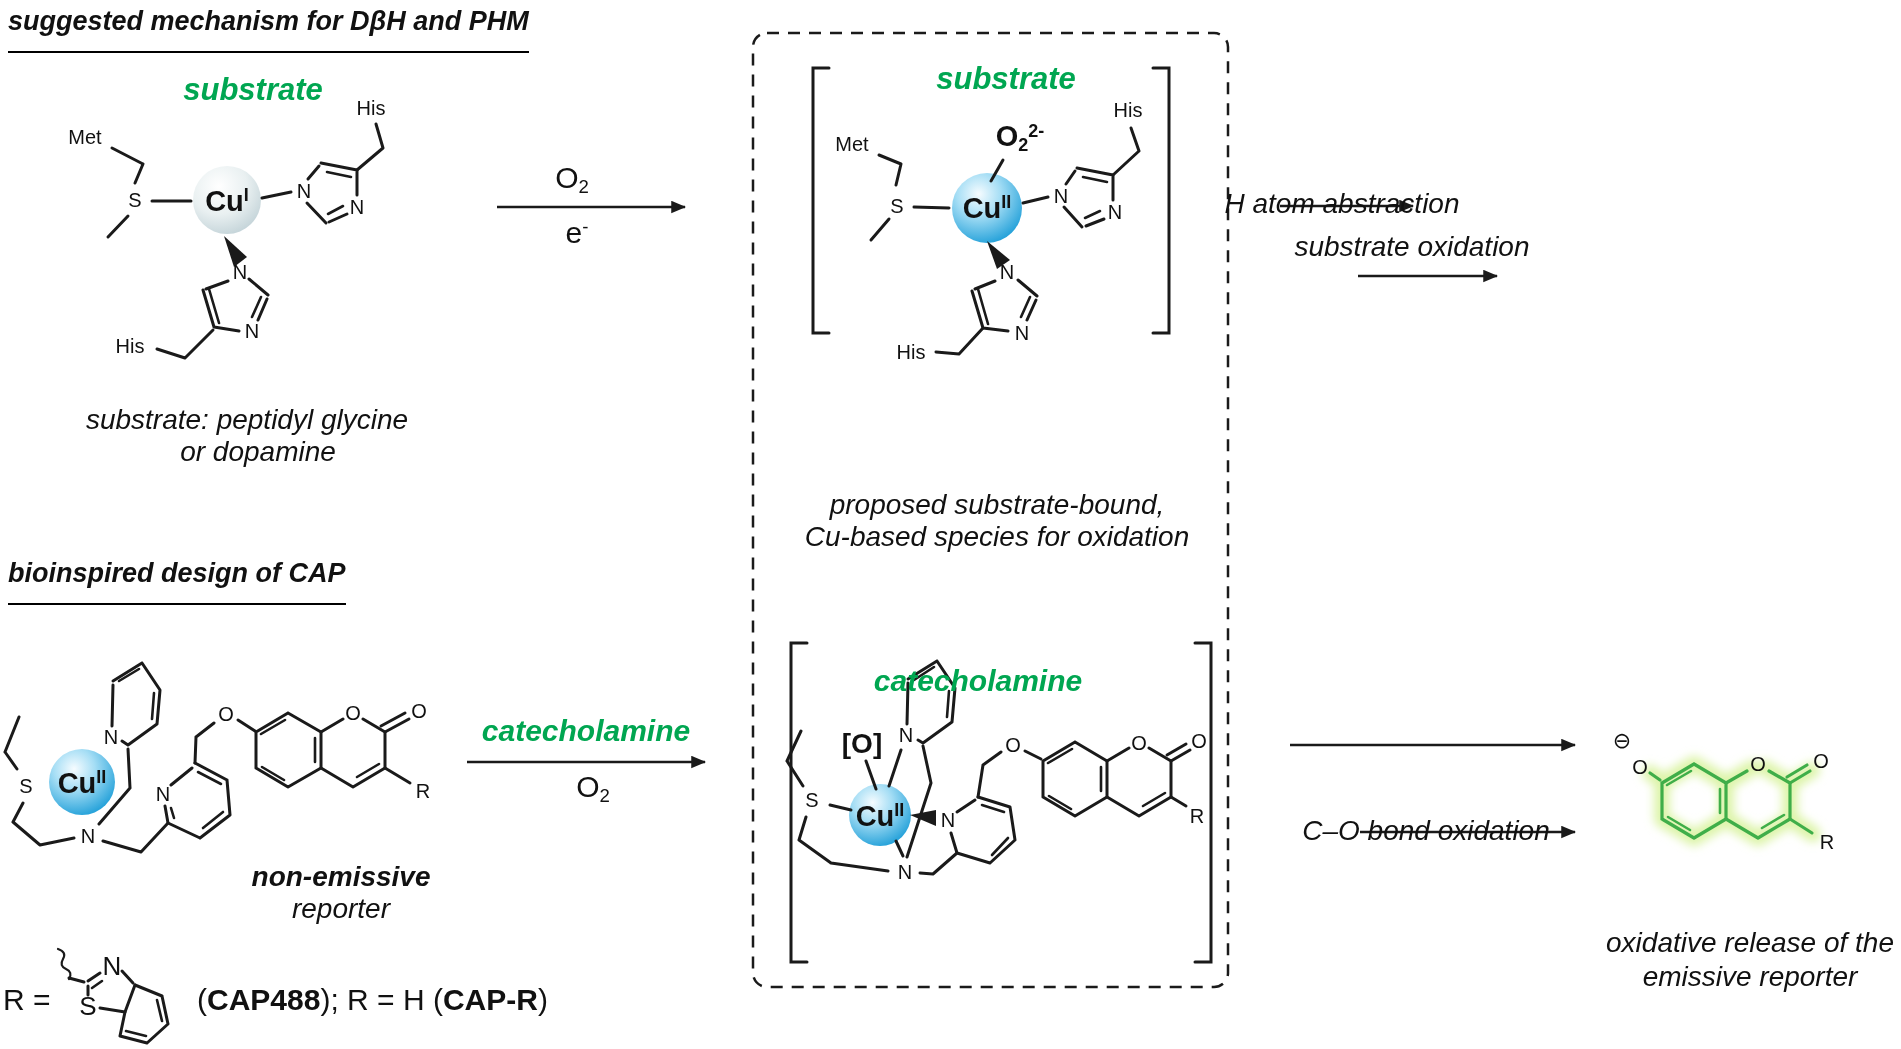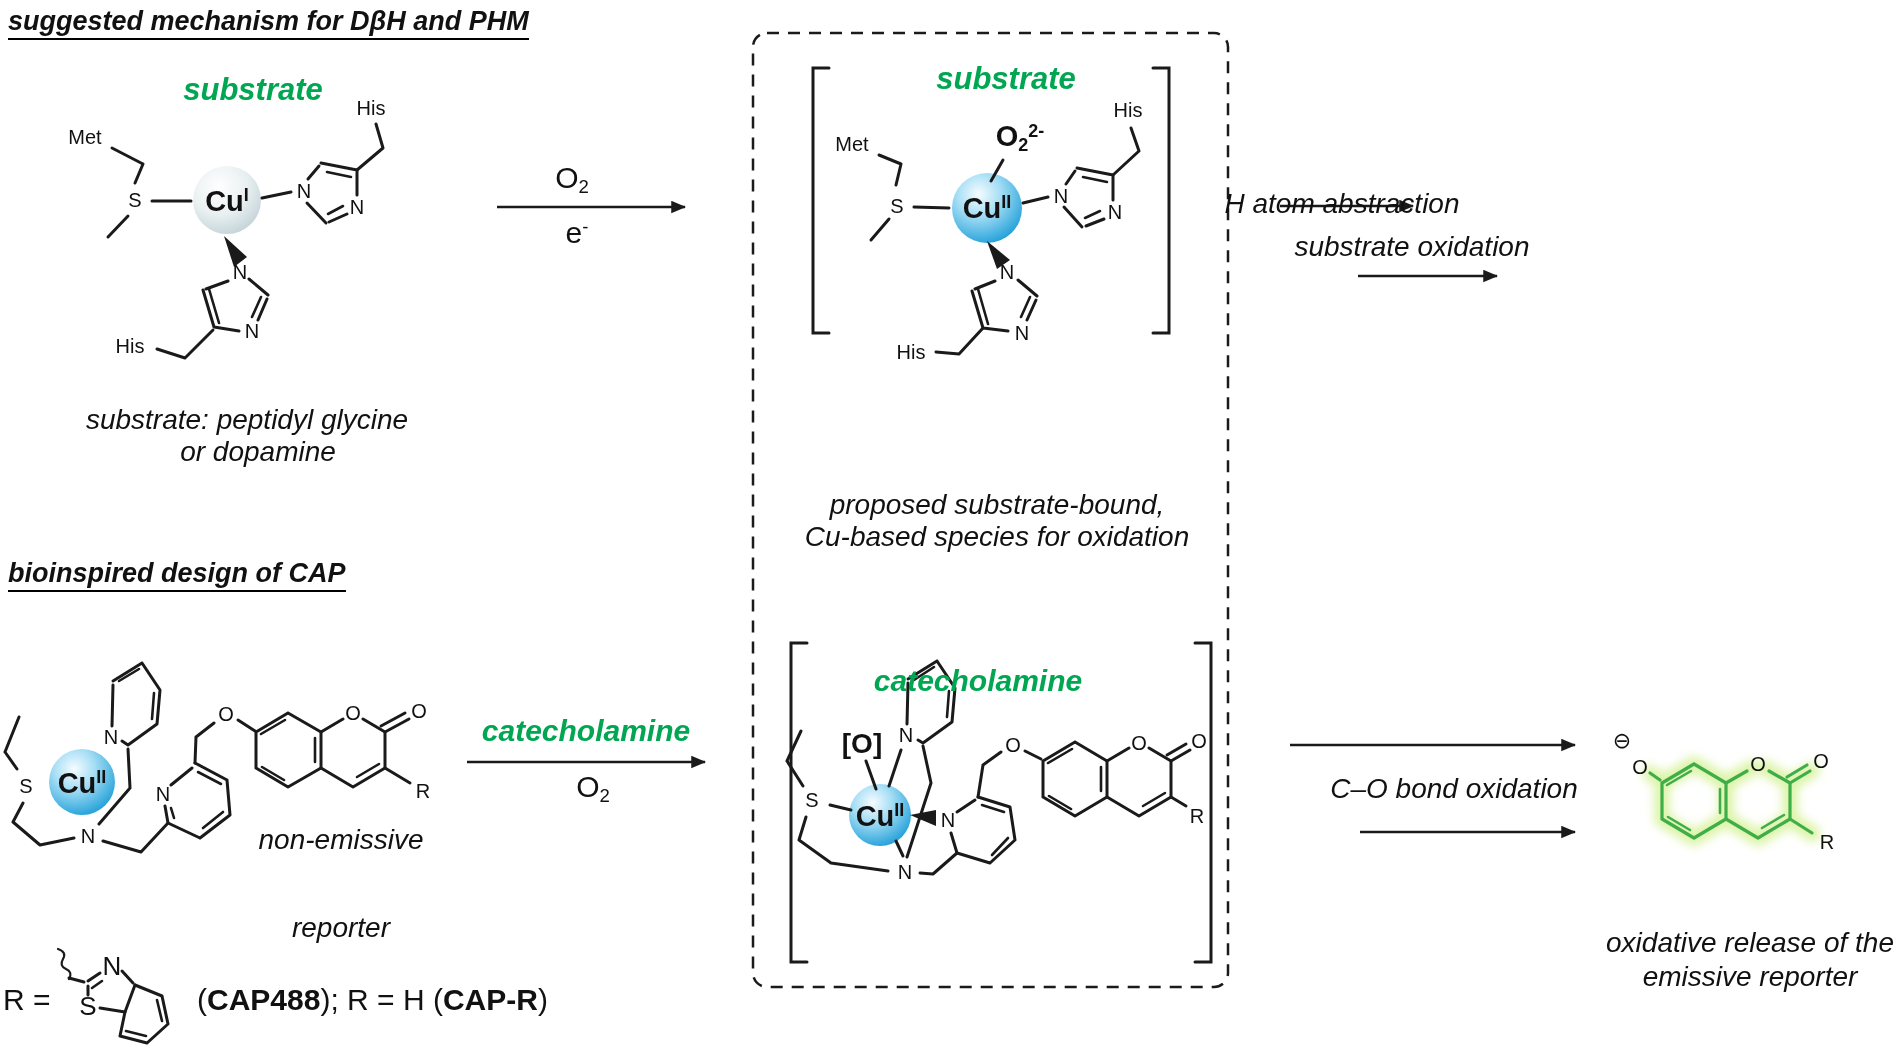--- a/index.html
+++ b/index.html
@@ -6,21 +6,21 @@
   html,body { background:#fff; }
   .fig { position:relative; width:1901px; height:1049px; background:#fff;
          font-family:"Liberation Sans", sans-serif; color:#111; overflow:hidden; }
   svg.art { position:absolute; left:0; top:0; }
 
   .lbl { position:absolute; transform:translate(-50%,-50%); white-space:nowrap; line-height:1; }
   .la  { transform:none; }
   .atom { font-size:20px; }
   .sm   { font-size:26px; }
   .cu   { font-size:29px; font-weight:700; }
-  .hdr  { font-size:27px; font-weight:700; font-style:italic; border-bottom:2.5px solid #000; padding-bottom:3px;text-align:center; }
+  .hdr  { font-size:27px; font-weight:700; font-style:italic; border-bottom:2.5px solid #000; padding-bottom:16px;text-align:center; }
   .gl   { font-size:31px; font-weight:700; font-style:italic; color:#00a651; }
   .cap  { font-size:28px; font-style:italic; text-align:center; }
   .oxo  { font-size:28px; font-weight:700; }
   .big  { font-size:33px; }
   .circ { font-size:22px; font-family:"DejaVu Sans", sans-serif; }
   sub { font-size:0.62em; vertical-align:-0.28em; }
   sup { font-size:0.62em; vertical-align:0.55em; }
 
   .b   { fill:none; stroke:#1a1a1a; stroke-width:3;   stroke-linecap:round; }
   .bi  { fill:none; stroke:#1a1a1a; stroke-width:2.6; stroke-linecap:round; }
@@ -202,39 +202,39 @@
 
 <span class="lbl atom" style="left:26px; top:786px;">S</span>
 <span class="lbl cu" style="left:82px; top:783px;"><span>Cu</span><sup>II</sup></span>
 <span class="lbl atom" style="left:88px; top:836px;">N</span>
 <span class="lbl atom" style="left:111px; top:737px;">N</span>
 <span class="lbl atom" style="left:163px; top:794px;">N</span>
 <span class="lbl atom" style="left:226px; top:714px;">O</span>
 <span class="lbl atom" style="left:353px; top:713px;">O</span>
 <span class="lbl atom" style="left:419px; top:711px;">O</span>
 <span class="lbl atom" style="left:423px; top:791px;">R</span>
-<span class="lbl cap" style="left:341px; top:840px;">non-emissive</span>
-<span class="lbl cap" style="left:341px; top:928px;text-align:center;">reporter</span>
+<span class="lbl cap" style="left:341px; top:877px;font-weight:bold;">non-emissive</span>
+<span class="lbl cap" style="left:341px; top:909px;text-align:center;">reporter</span>
 
 <span class="lbl gl" style="left:586px; top:731px; font-size:30px;">catecholamine</span>
 <span class="lbl atom" style="left:593px; top:789px; font-size:30px;"><span>O</span><sub>2</sub></span>
 
 <span class="lbl gl" style="left:978px; top:681px; font-size:30px;">catecholamine</span>
 <span class="lbl oxo" style="left:862px; top:744px;">[O]</span>
 <span class="lbl atom" style="left:812px; top:800px;">S</span>
 <span class="lbl cu" style="left:880px; top:816px;"><span>Cu</span><sup>II</sup></span>
 <span class="lbl atom" style="left:905px; top:872px;">N</span>
 <span class="lbl atom" style="left:906px; top:735px;">N</span>
 <span class="lbl atom" style="left:948px; top:820px;">N</span>
 <span class="lbl atom" style="left:1013px; top:745px;">O</span>
 <span class="lbl atom" style="left:1139px; top:743px;">O</span>
 <span class="lbl atom" style="left:1199px; top:741px;">O</span>
 <span class="lbl atom" style="left:1197px; top:816px;">R</span>
 
-<span class="lbl cap" style="left:1426px; top:789px;margin-left:28px;">C–O bond oxidation</span>
+<span class="lbl cap" style="left:1426px; top:831px;">C–O bond oxidation</span>
 <span class="lbl circ" style="left:1622px; top:741px;">⊖</span>
 <span class="lbl atom" style="left:1640px; top:767px;">O</span>
 <span class="lbl atom" style="left:1758px; top:764px;">O</span>
 <span class="lbl atom" style="left:1821px; top:761px;">O</span>
 <span class="lbl atom" style="left:1827px; top:842px;">R</span>
 <span class="lbl cap" style="left:1750px; top:943px;">oxidative release of the</span>
 <span class="lbl cap" style="left:1750px; top:977px;">emissive reporter</span>
 
 <span class="lbl la atom" style="left:3px; top:985px; font-size:30px;">R =</span>
 <span class="lbl sm" style="left:112px; top:966px;">N</span>

